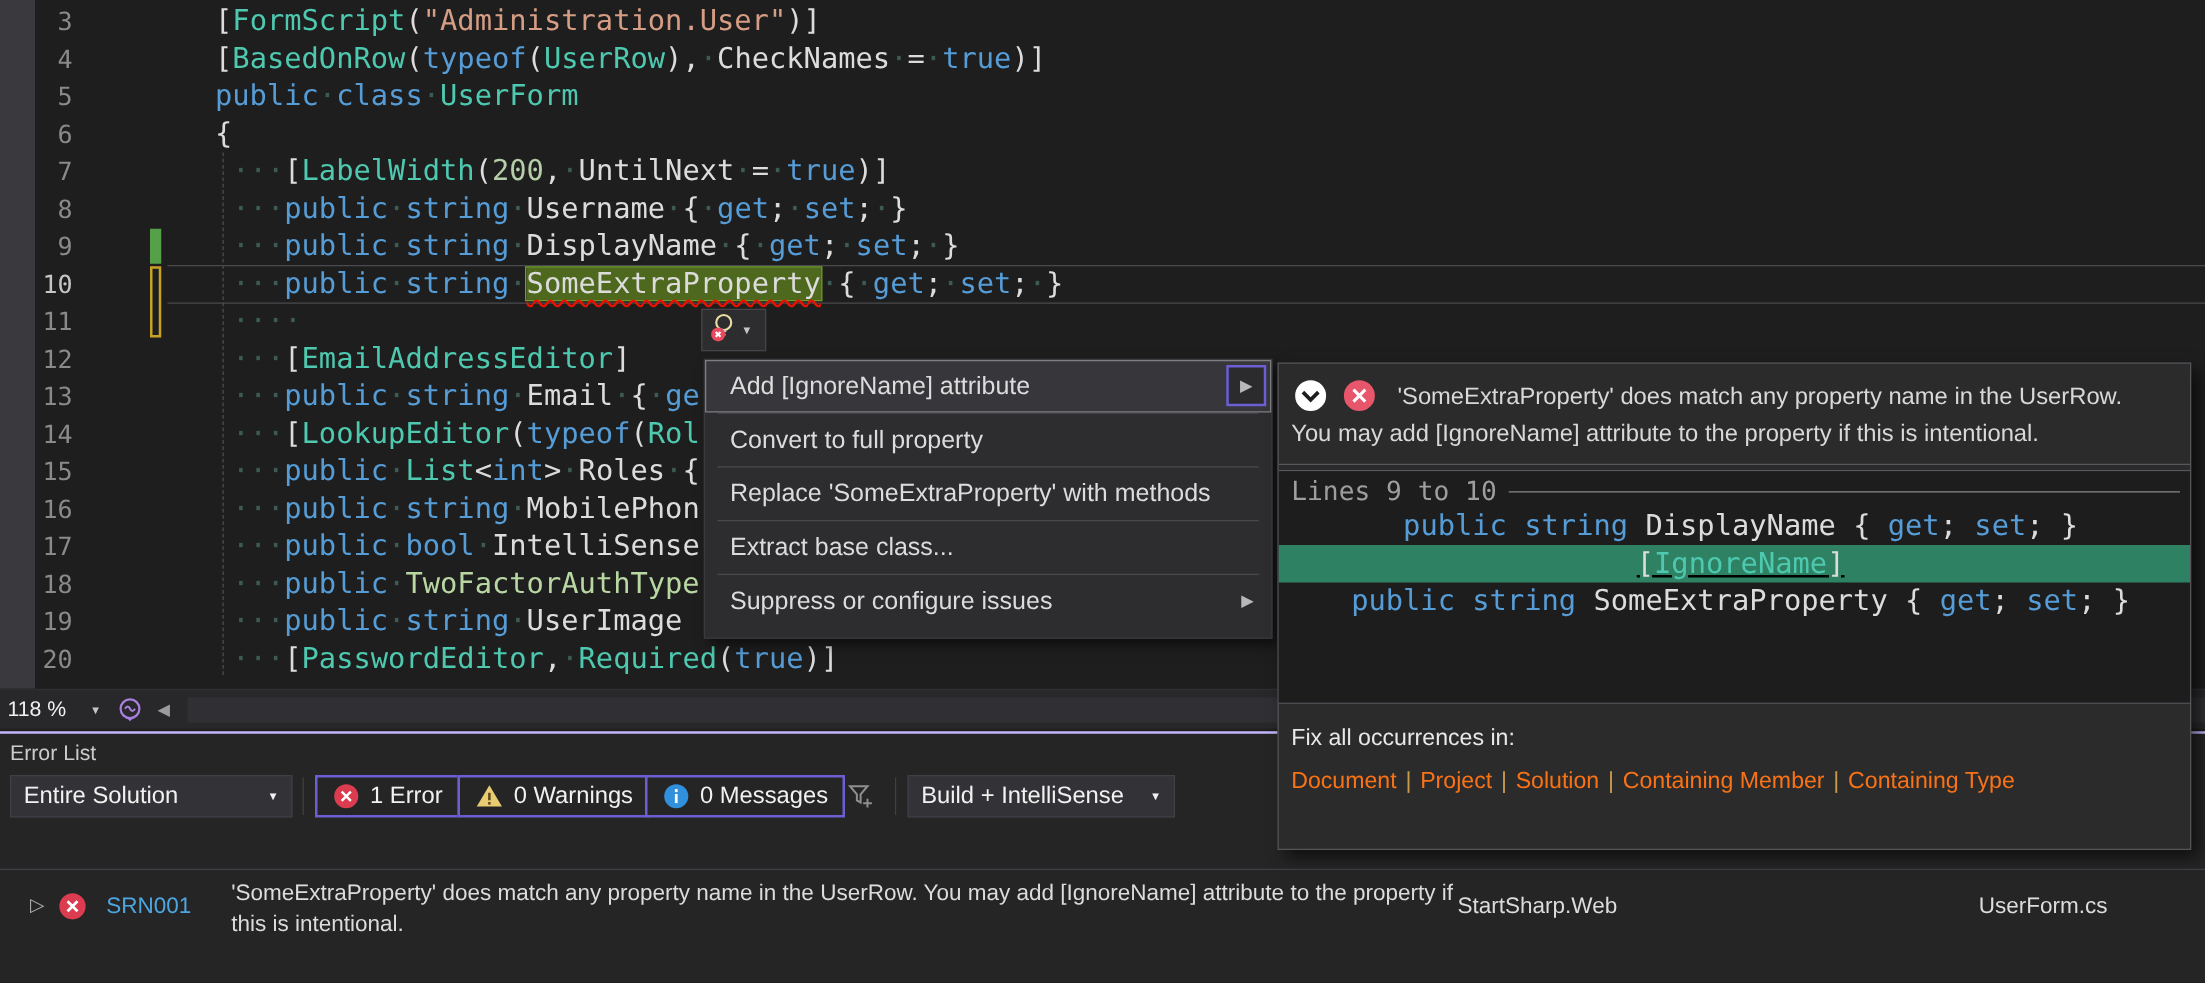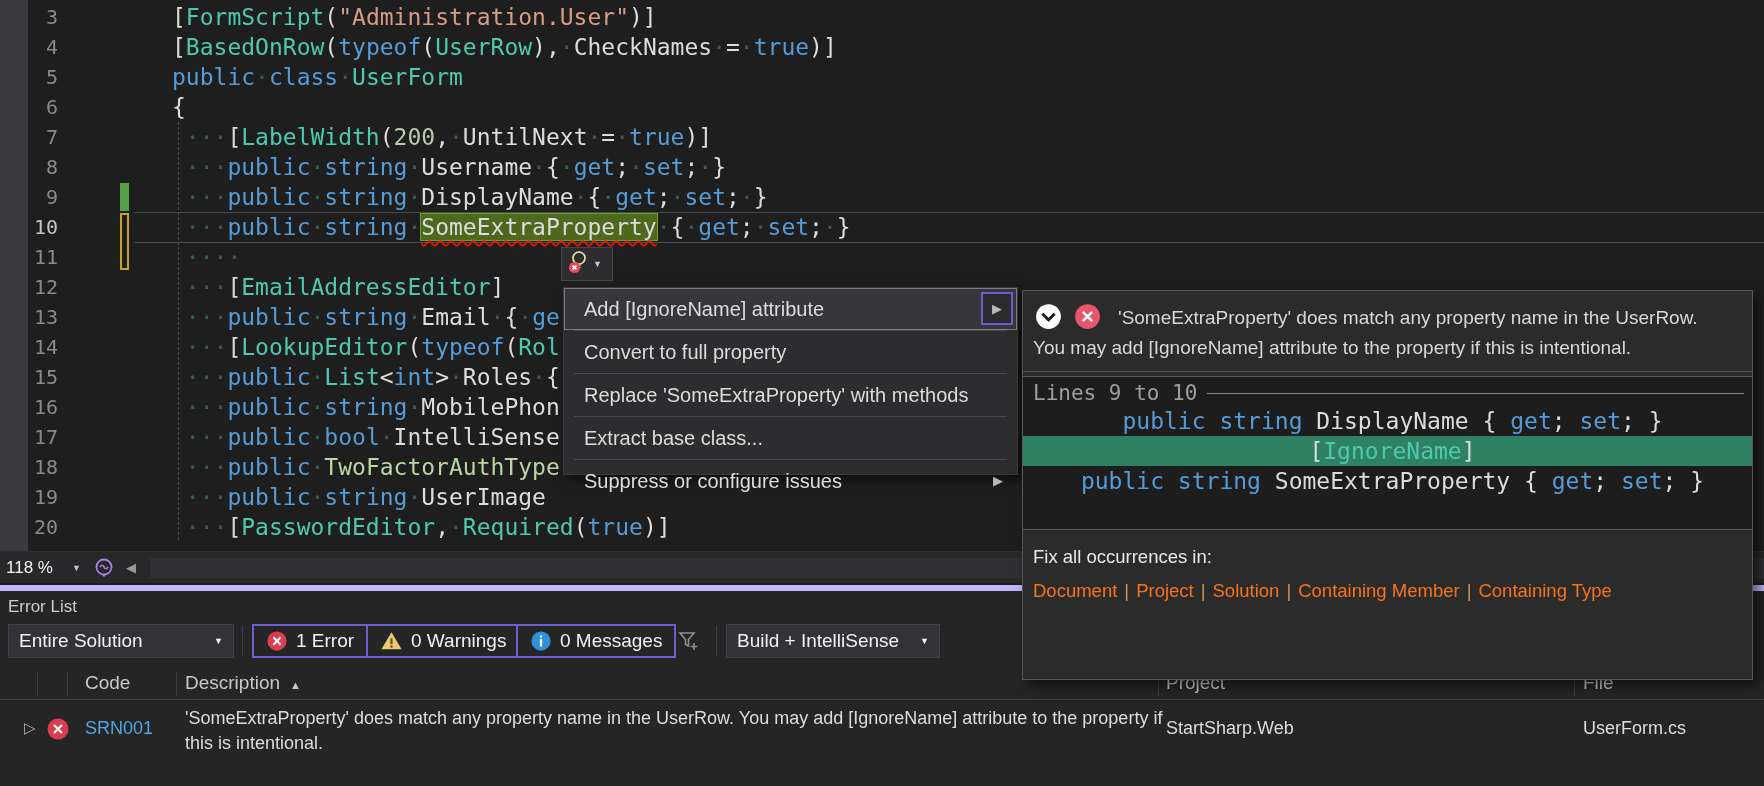--- a/index.html
+++ b/index.html
@@ -16,51 +16,51 @@
   .ln{position:absolute;left:0;width:58px;text-align:right;font-size:20px;color:#8A8A8A;}
   .ln.cur{color:#C6C6C6;}
   .code{position:absolute;left:172px;}
   .tok-k{color:#569CD6}.tok-t{color:#4EC9B0}.tok-s{color:#D69D85}.tok-n{color:#B5CEA8}
   .tok-p{color:#DCDCDC}.tok-e{color:#B8D7A3}.tok-ws{color:#3D5B55}
   .tok-hl{color:#DCDCDC;background:#4E681E;box-shadow:0 0 0 1px #6F9A2C;text-decoration:underline wavy #E51400 2px;text-underline-offset:5px;}
   
   #bulb-box{position:absolute;left:561px;top:247px;width:52px;height:34px;background:#2D2D30;border:1px solid #45454A;display:flex;align-items:center;padding-left:4px;box-sizing:border-box;}
   #bulb-box .caret{color:#C5C5C5;font-size:9px;margin-left:3px;}
   
-  #menu{position:absolute;left:563px;top:287px;width:455px;height:188px;background:#2D2D30;border:1px solid #3A3A3E;box-sizing:border-box;box-shadow:5px 5px 10px rgba(0,0,0,.55);}
+  #menu{position:absolute;left:563px;top:287px;width:455px;height:224px;background:#2D2D30;border:1px solid #3A3A3E;box-sizing:border-box;box-shadow:5px 5px 10px rgba(0,0,0,.55);}
   .mi{position:relative;height:42px;line-height:42px;color:#DCDCDC;font-size:20px;padding-left:20px;}
   .mi.sel{background:#37373B;outline:1px solid #7E7E82;outline-offset:-1px;}
   .msep{height:1px;background:#4A4A4E;margin:0 10px;}
   .mi .sub-arrow{position:absolute;right:14px;top:0;color:#B8B8B8;font-size:13px;}
   .mi .arrow-btn{position:absolute;right:4px;top:4px;width:32px;height:33px;border:2px solid #6C5FD1;background:#2B2B2E;box-sizing:border-box;color:#B8B8B8;font-size:13px;text-align:center;line-height:29px;}
   
   #popup{position:absolute;left:1022px;top:290px;width:731px;height:390px;background:#2B2B2C;border:1px solid #55555A;box-sizing:border-box;box-shadow:6px 6px 12px rgba(0,0,0,.55);z-index:30;}
   #popup-msg{position:relative;padding:12px 10px 0 10px;color:#D8D8D8;font-size:19px;line-height:30px;width:670px;text-indent:85px;}
   #popup-icons{position:absolute;left:12px;top:12px;display:flex;gap:12px;}
   #dbl-sep{height:4px;border-top:1px solid #58585C;border-bottom:1px solid #58585C;margin-top:8px;}
-  #code-preview{position:relative;background:#1D1D1E;height:152px;font-size:23px;}
+  #code-preview{position:relative;background:#1D1D1E;height:185px;font-size:23px;}
   #lines-hdr{display:flex;align-items:center;color:#9E9E9E;font-size:21px;padding:3px 8px 0 10px;height:26px;}
   #lines-hdr .rule{flex:1;height:1px;background:#88888C;margin-left:10px;}
   .pcl{height:30px;line-height:30px;padding-left:10px;white-space:pre;font-family:"DejaVu Sans Mono","Liberation Mono",monospace;text-align:center;}
-  .pcl.green{background:#2E8162;}
+  .pcl.green{background:#2E8162;text-decoration:underline;}
   #popup-footer{border-top:1px solid #58585C;padding:10px 4px 0 10px;}
   #preview-link{color:#4DA6E0;font-size:19px;line-height:30px;}
   #fixall{color:#E8E8E8;font-size:18.5px;line-height:34px;width:716px;}
   .lnk{color:#f97316;}
   .pipe{color:#C99A4E;padding:0 7px;}
   .seg{white-space:nowrap;}
   
   #zoombar{position:absolute;left:0;top:551px;width:1764px;height:32px;background:#28282A;border-top:1px solid #2F2F33;box-sizing:border-box;}
   #zoom-sel{position:absolute;left:6px;top:0;height:32px;line-height:32px;color:#F1F1F1;font-size:17px;}
   #zoom-caret{position:absolute;left:72px;top:0;height:32px;line-height:32px;color:#C5C5C5;font-size:9px;}
   #health-ico{position:absolute;left:92px;top:4px;}
   #scroll-left{position:absolute;left:126px;top:0;height:32px;line-height:32px;color:#9B9B9B;font-size:13px;}
   #hscroll{position:absolute;left:150px;right:0;top:6px;height:20px;background:#303034;}
   
-  #errorlist{position:absolute;left:0;top:585px;width:1764px;height:201px;background:#252526;border-top:6px solid #c4b5fd;box-sizing:border-box;}
+  #errorlist{position:absolute;left:0;top:585px;width:1764px;height:201px;background:#252526;border-top:2px solid #c4b5fd;box-sizing:border-box;}
   #el-title{position:absolute;left:8px;top:6px;color:#CCCCCC;font-size:17px;}
   .combo{position:absolute;top:33px;height:34px;background:#333337;border:1px solid #3F3F46;box-sizing:border-box;color:#F1F1F1;font-size:19px;line-height:32px;padding-left:10px;}
   .combo .ccaret{position:absolute;right:10px;top:0;font-size:9px;color:#F1F1F1;line-height:32px;}
   #combo-scope{left:8px;width:226px;}
   #combo-source{left:726px;width:214px;}
   .tsep{position:absolute;top:35px;width:1px;height:30px;background:#3F3F46;}
   .fbtn{position:absolute;top:33px;height:34px;border:2px solid #6C5FD1;background:#252526;box-sizing:border-box;display:flex;align-items:center;gap:8px;padding:0 12px;color:#F1F1F1;font-size:19px;}
   #btn-errors{left:252px;}
   #btn-warnings{left:366px;}
   #btn-messages{left:516px;}
@@ -224,33 +224,20 @@
       <path d="M18 14v7 M14.5 17.5h7" stroke="#8F8F8F" stroke-width="1.6"></path>
     </svg>
   </span>
   <div class="tsep" style="left:716px"></div>
 
   <div class="combo" id="combo-source">
     <span>Build + IntelliSense</span>
     <span class="ccaret">▼</span>
   </div>
 
-  <div id="el-header">
-    <div class="hsep" style="left:37px"></div>
-    <div class="hsep" style="left:67px"></div>
-    <div class="hsep" style="left:176px"></div>
-    <div class="hsep" style="left:1158px"></div>
-    <div class="hsep" style="left:1574px"></div>
-    <div class="hcell" style="left:85px">Code</div>
-    <div class="hcell" style="left:185px">
-      <span>Description</span><span class="sort">▲</span>
-    </div>
-    <div class="hcell" style="left:1166px">Project</div>
-    <div class="hcell" style="left:1583px">File</div>
-  </div>
   <div id="hdr-underline"></div>
 
   <div id="el-row">
     <span id="row-expander">▷</span>
     <span id="row-erricon">
       <svg width="24" height="24" viewBox="0 0 24 24">
         <circle cx="12" cy="12" r="10.5" fill="#DB3C50"></circle>
         <path d="M8 8l8 8 M16 8l-8 8" stroke="#FFFFFF" stroke-width="2.2"></path>
       </svg>
     </span>

